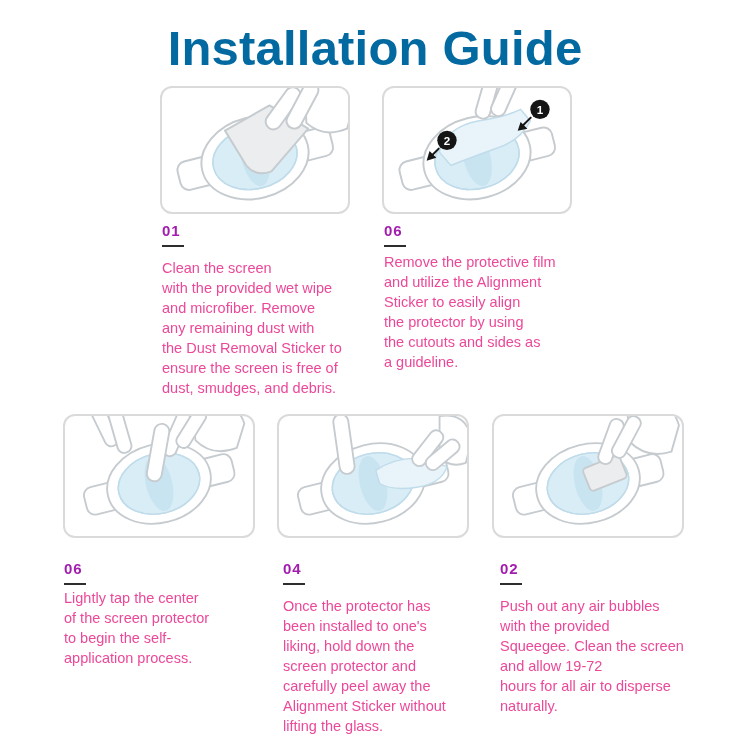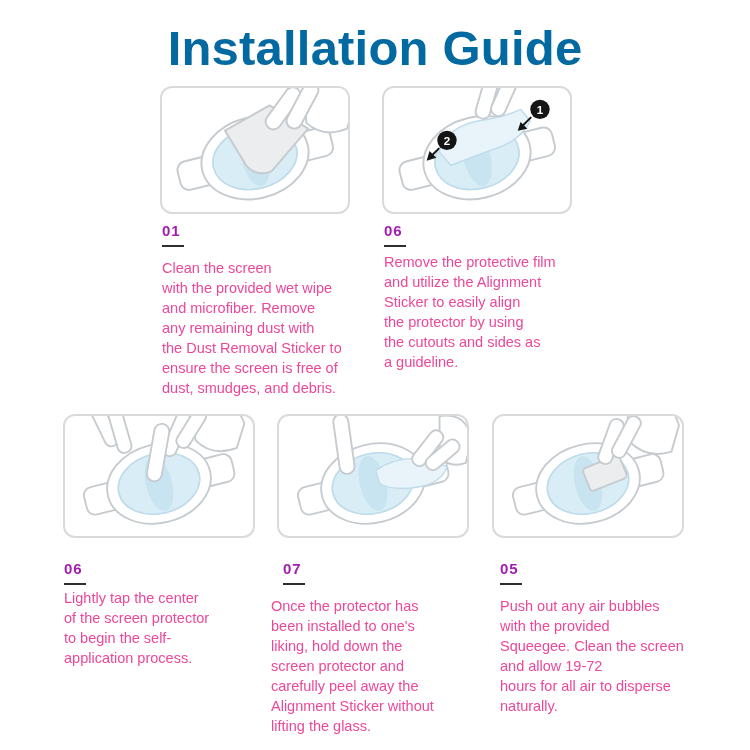--- a/index.html
+++ b/index.html
@@ -141,44 +141,44 @@
       <svg class="ill" viewBox="0 0 190 128">
         <use href="#watchbase"></use>
         <rect class="skin" x="56" y="-2" width="16" height="64" rx="8" transform="rotate(-8 64 30)"></rect>
         <path class="film" d="M98 58 Q122 42 150 46 L174 54 Q168 72 142 76 Q116 80 102 72 Z"></path>
         <path class="skin" d="M166 0 Q196 -4 200 26 L194 50 Q178 56 166 44 Z"></path>
         <rect class="skin" x="146" y="12" width="15" height="44" rx="7" transform="rotate(38 153 34)"></rect>
         <rect class="skin" x="162" y="20" width="15" height="42" rx="7" transform="rotate(50 169 41)"></rect>
       </svg>
     </div>
     <div class="stepnum" style="left:283px;top:560px">
-      <span>07</span>
+      <span>04</span>
       <span class="num-line"></span>
     </div>
-    <div class="step-text" style="left:271px;top:596px;width:200px">Once the protector has
+    <div class="step-text" style="left:283px;top:596px;width:200px">Once the protector has
 been installed to one's
 liking, hold down the
 screen protector and
 carefully peel away the
 Alignment Sticker without
 lifting the glass.</div>
   </div>
 
   <div>
     <div class="panel" style="left:492px;top:414px;width:192px;height:124px">
       <svg class="ill" viewBox="0 0 190 128">
         <use href="#watchbase"></use>
         <rect class="cloth" x="92" y="48" width="42" height="26" rx="4" transform="rotate(-22 113 61)"></rect>
         <path class="skin" d="M136 -14 Q184 -22 192 10 L184 38 Q158 46 140 28 Z"></path>
         <rect class="skin" x="112" y="2" width="15" height="50" rx="7" transform="rotate(20 119 27)"></rect>
         <rect class="skin" x="128" y="-2" width="15" height="48" rx="7" transform="rotate(28 135 23)"></rect>
       </svg>
     </div>
     <div class="stepnum" style="left:500px;top:560px">
-      <span>05</span>
+      <span>02</span>
       <span class="num-line"></span>
     </div>
     <div class="step-text" style="left:500px;top:596px;width:200px">Push out any air bubbles
 with the provided
 Squeegee. Clean the screen
 and allow 19-72
 hours for all air to disperse
 naturally.</div>
   </div>
 

